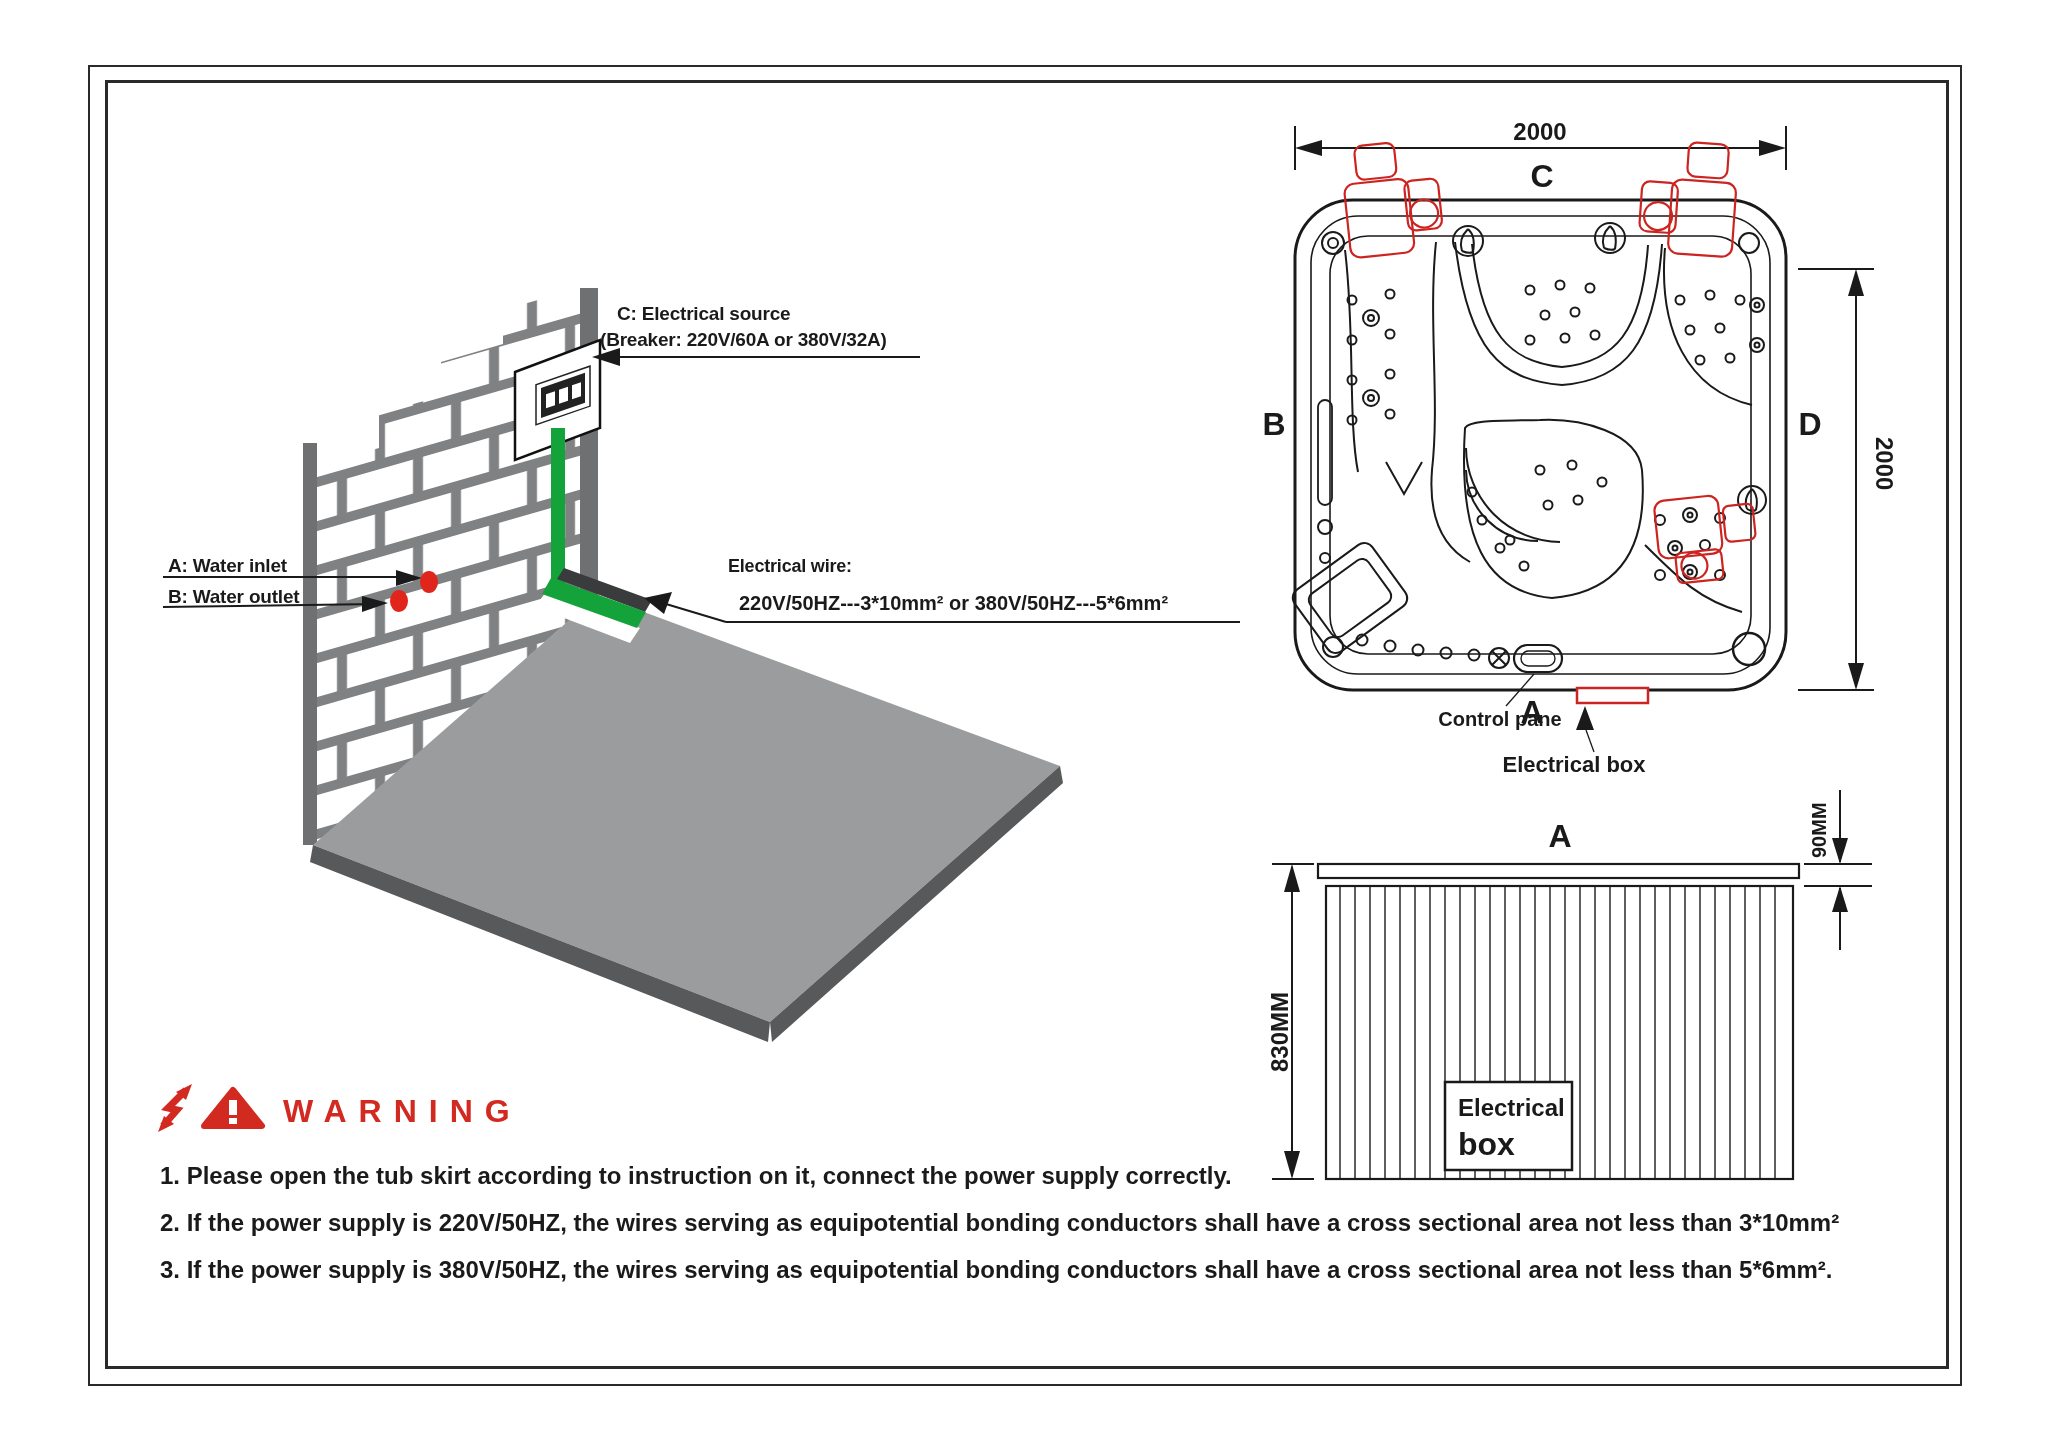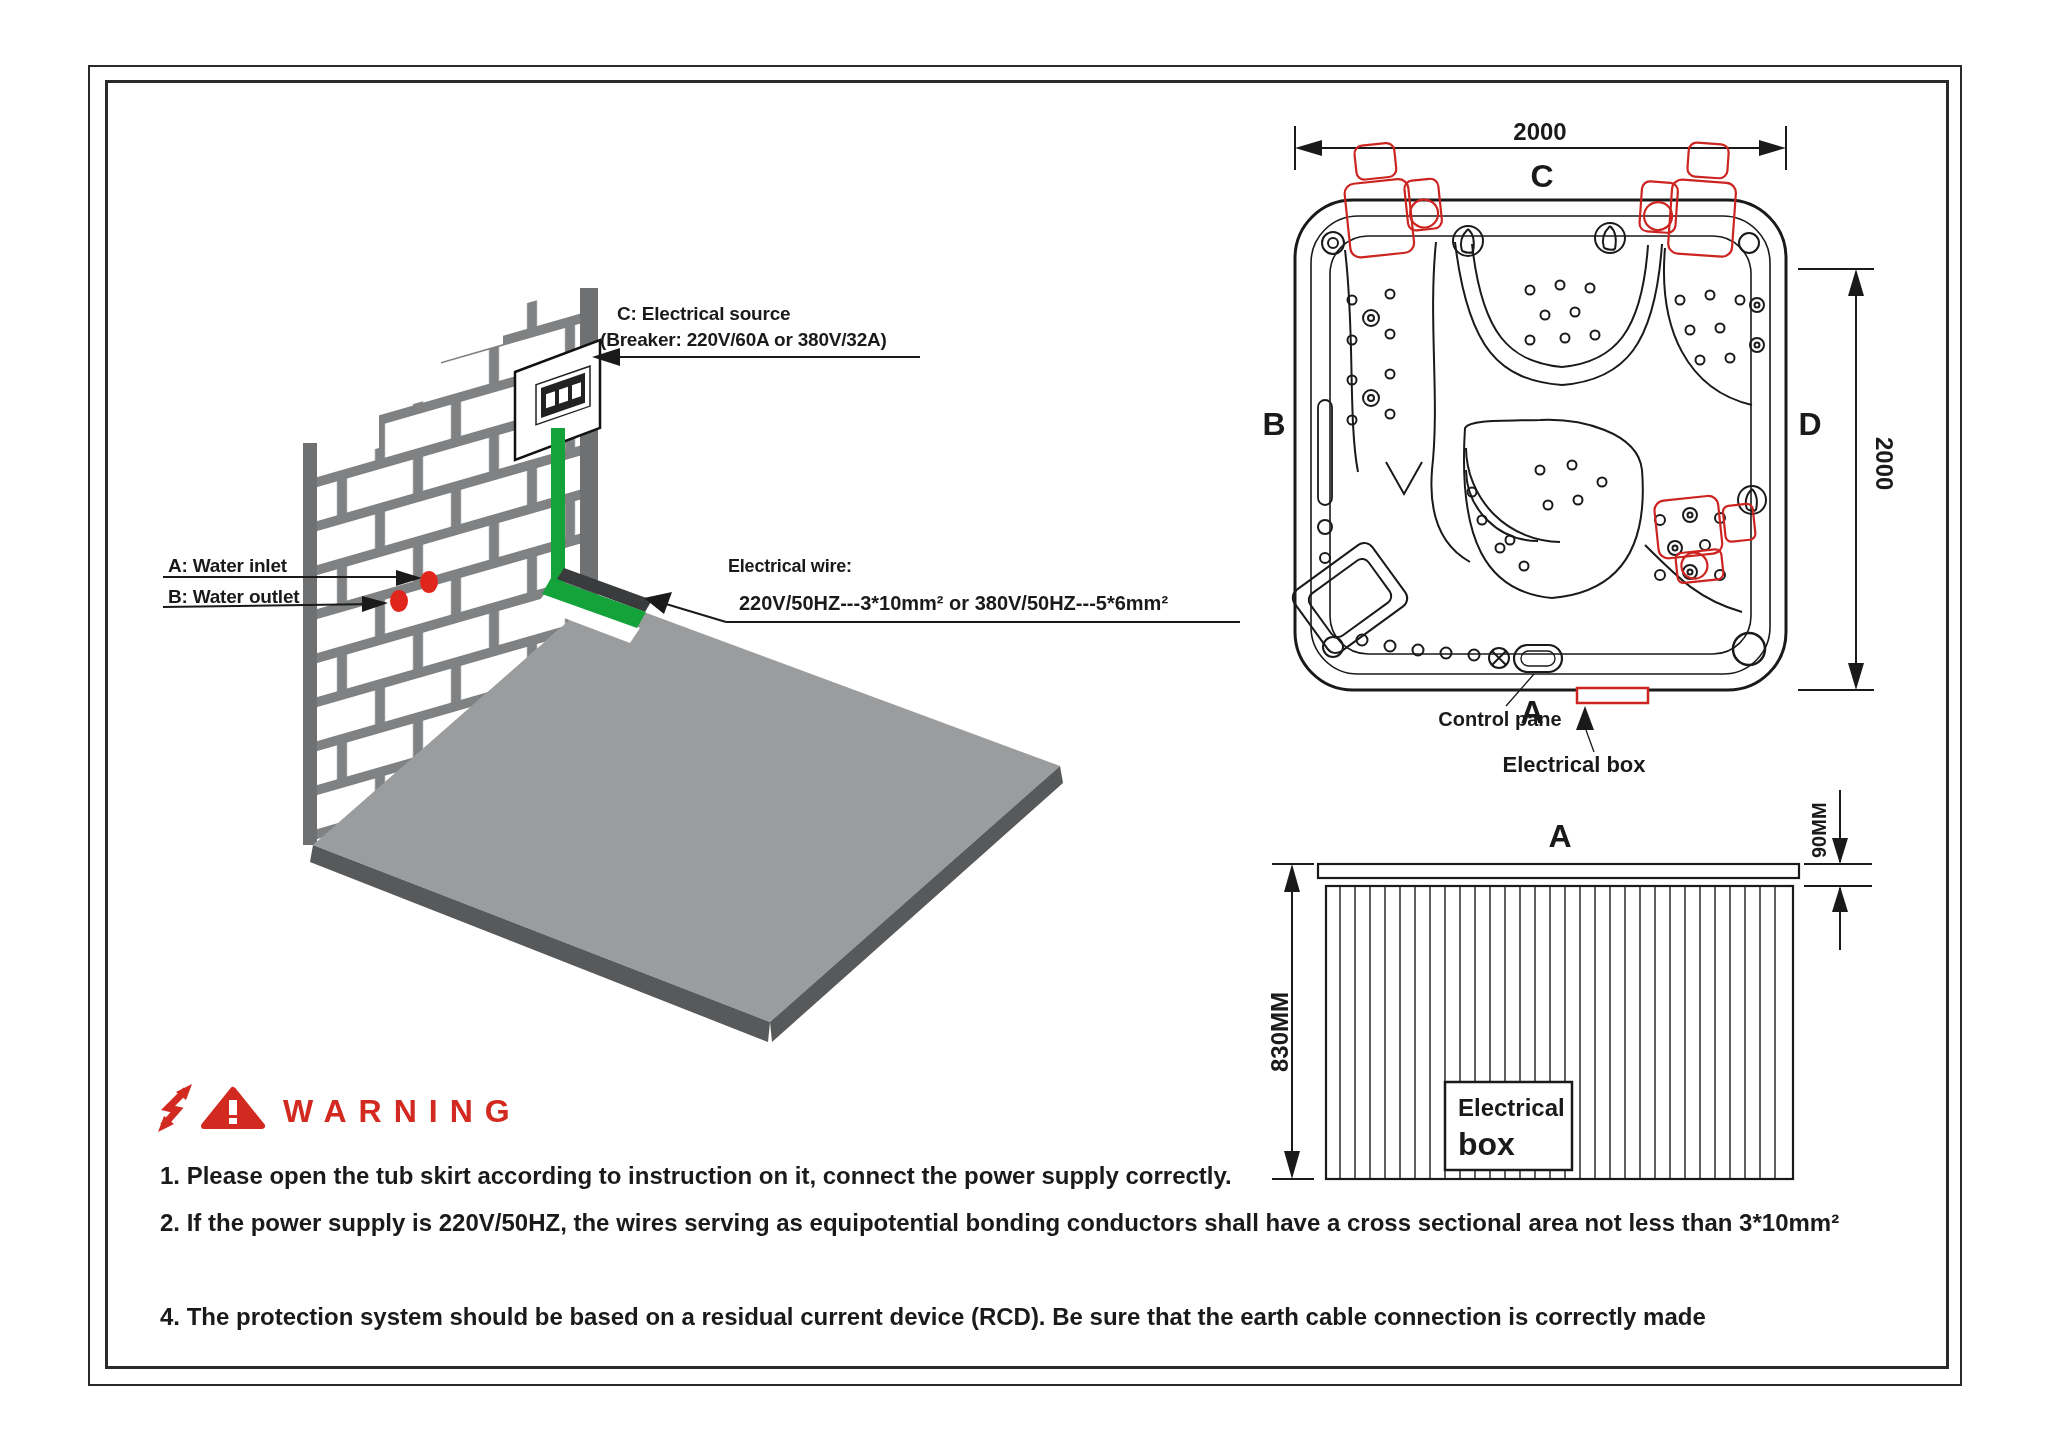--- a/index.html
+++ b/index.html
@@ -350,14 +350,14 @@
 
   <div class="lbl letter center" style="left:1538px;top:818px;width:44px;">A</div>
   <div class="lbl dim rot-ccw" style="left:1266px;top:1072px;">830MM</div>
   <div class="lbl rot-ccw" style="left:1808px;top:858px;font-size:20px;">90MM</div>
   <div class="lbl" style="left:1458px;top:1094px;font-size:24px;">Electrical</div>
   <div class="lbl" style="left:1458px;top:1126px;font-size:32px;">box</div>
 
   <div class="lbl warn-title t-red" style="left:283px;top:1093px;">WARNING</div>
   <div class="warn-item" style="top:1162px;">1. Please open the tub skirt according to instruction on it, connect the power supply correctly.</div>
   <div class="warn-item" style="top:1209px;">2. If the power supply is 220V/50HZ, the wires serving as equipotential bonding conductors shall have a cross sectional area not less than 3*10mm²</div>
-  <div class="warn-item" style="top:1303px;">4. The protection system should be based on a residual current device (RCD). Be sure that the earth cable connection is correctly made</div>
+  <div class="warn-item" style="top:1256px;">3. If the power supply is 380V/50HZ, the wires serving as equipotential bonding conductors shall have a cross sectional area not less than 5*6mm².</div>
 </div>
 
 </body></html>

